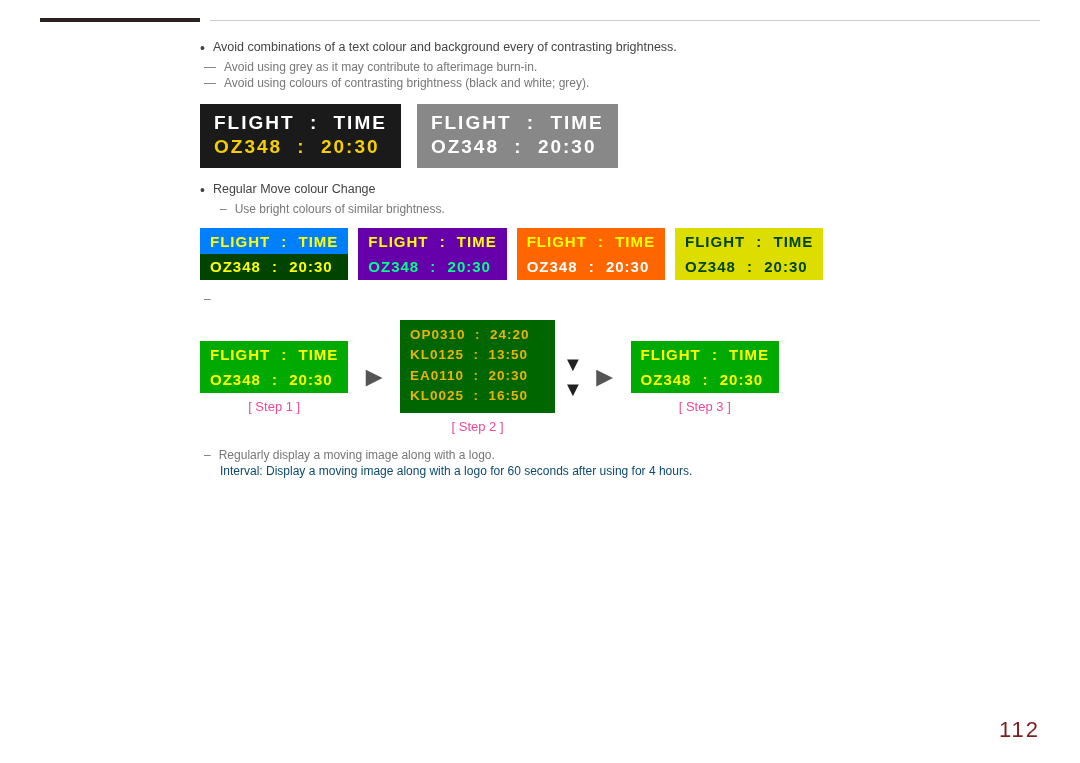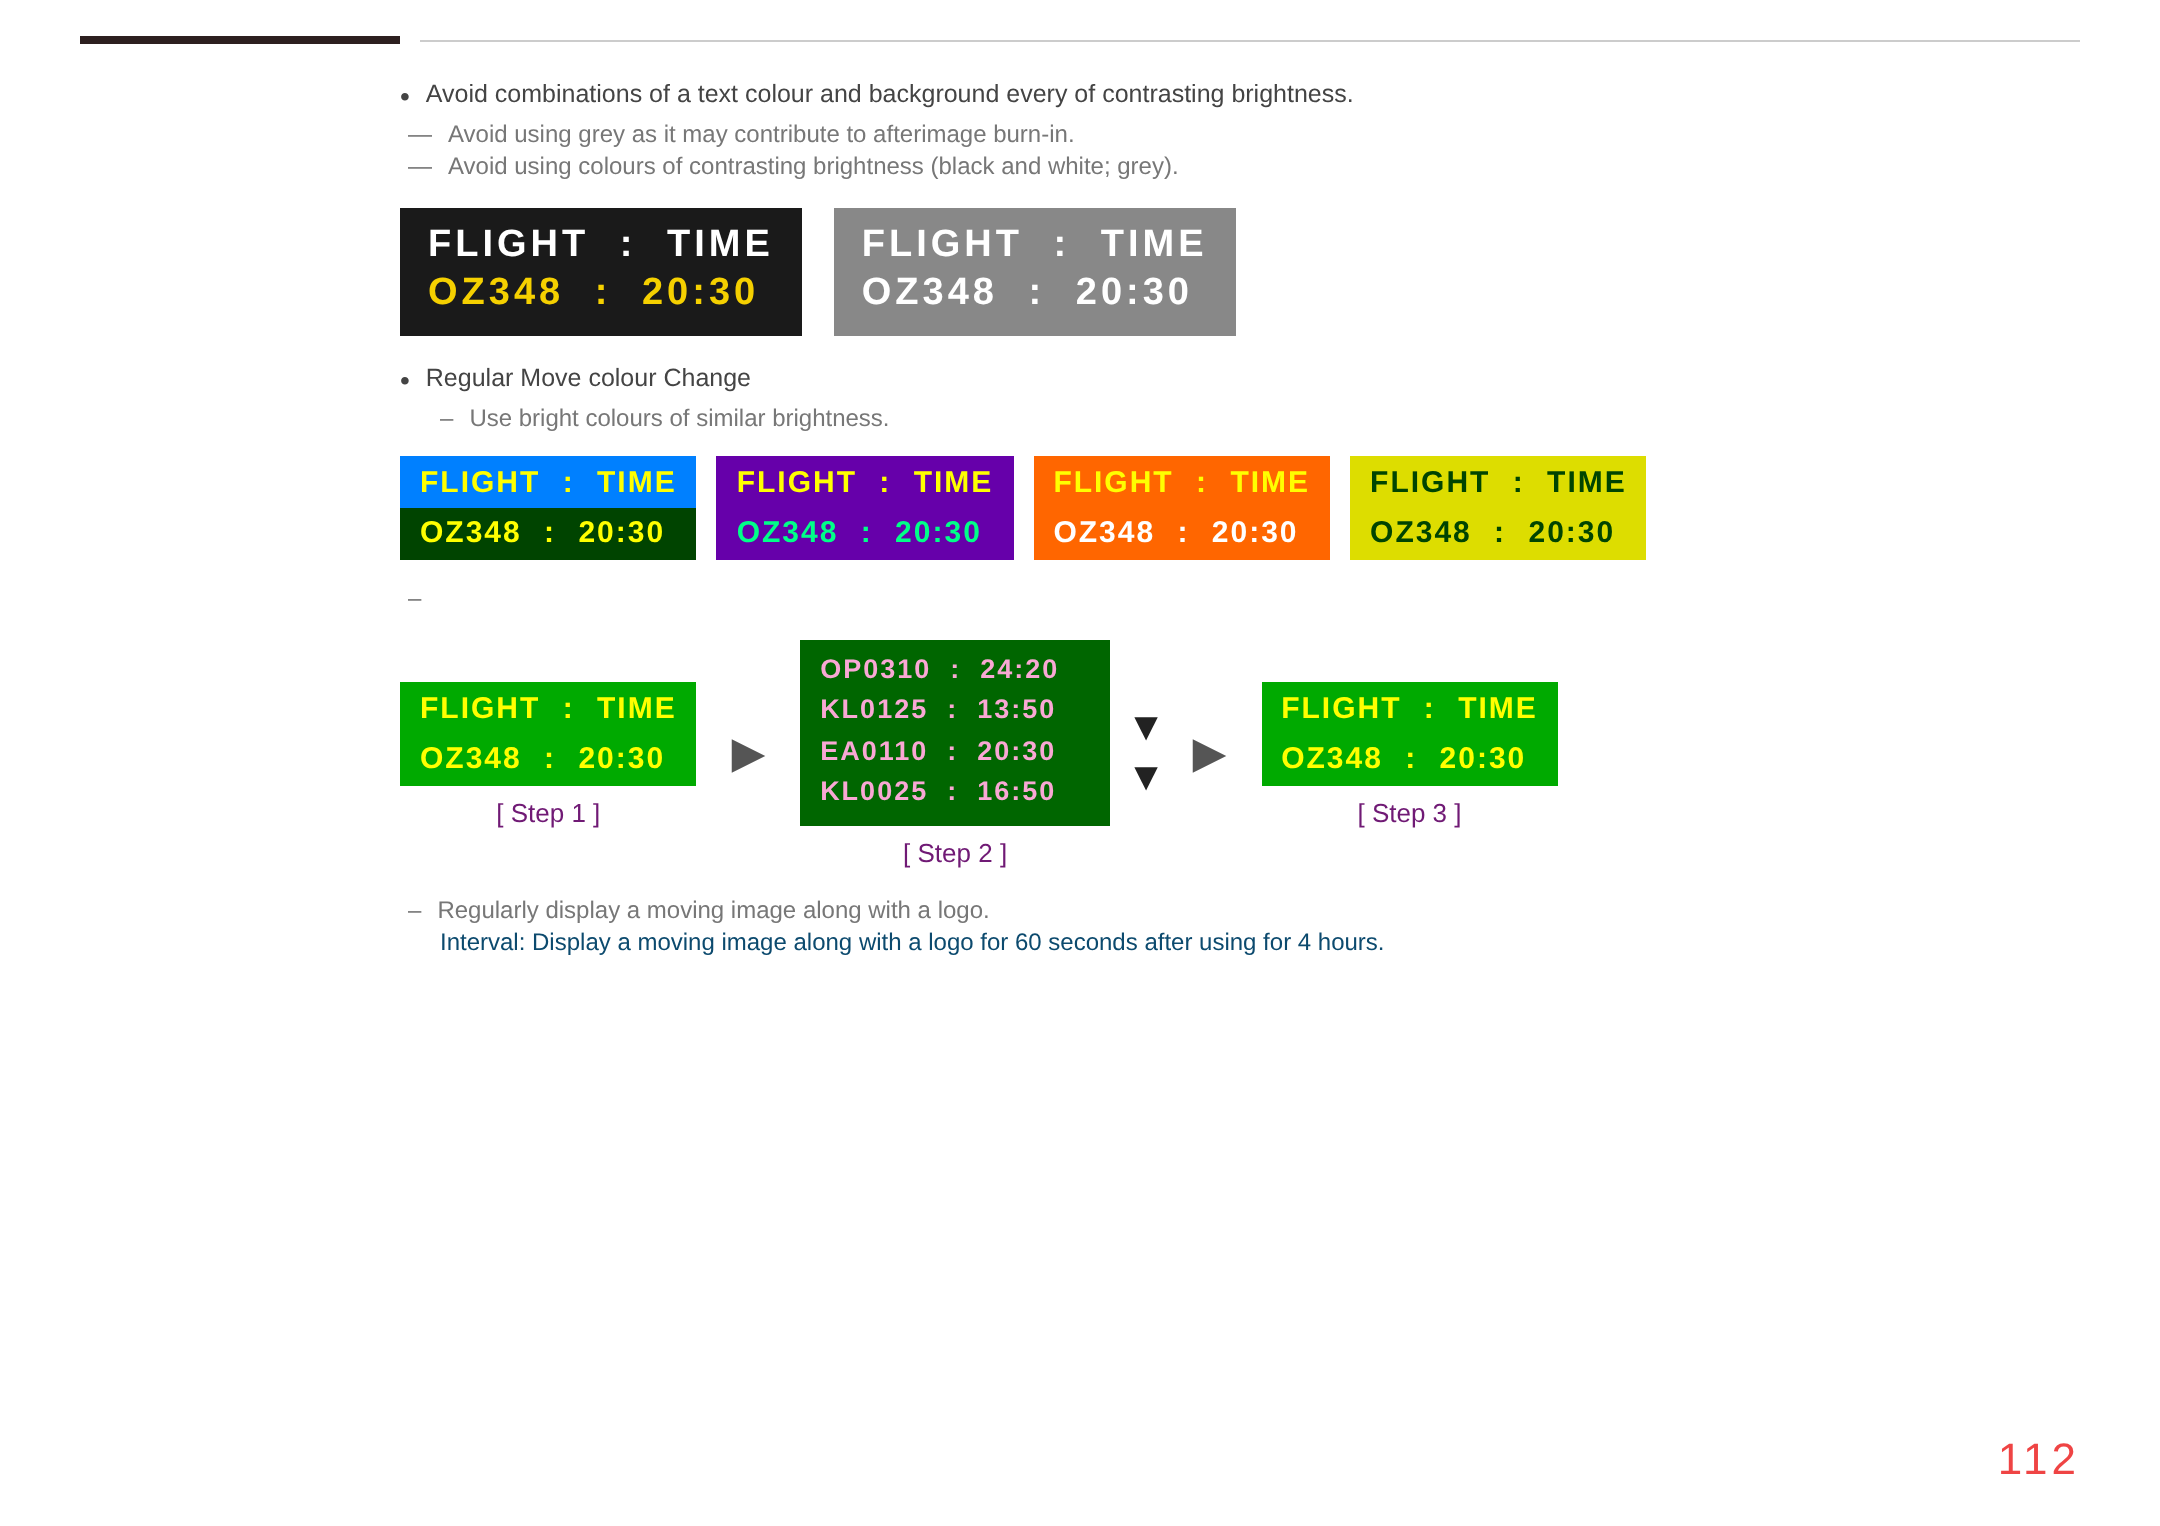--- a/index.html
+++ b/index.html
@@ -12,21 +12,21 @@
       color: #333;
       overflow: hidden;
       position: relative;
     }
 
     .page-number {
       position: absolute;
       bottom: 20px;
       right: 40px;
       font-size: 22px;
-      color: #ef4444;
+      color: #7f1d1d;
       letter-spacing: 2px;
     }
 
     .top-bar {
       display: flex;
       align-items: center;
       padding: 18px 40px 0 40px;
     }
     .top-bar-dark {
       width: 160px;
@@ -135,42 +135,42 @@
     .steps-row {
       display: flex;
       align-items: center;
       gap: 8px;
       margin: 14px 0 6px 0;
     }
 
     .step-label {
       text-align: left;
       font-size: 13px;
-      color: #701a75;
+      color: #ec4899;
       margin-top: 6px;
     }
 
     .arrow-right {
       font-size: 28px;
       color: #555;
       margin: 0 4px;
     }
     .arrow-down-pair {
       display: flex;
       flex-direction: column;
       align-items: center;
       gap: 2px;
       font-size: 20px;
       color: #222;
     }
 
     
     .scroll-display { background: #006600; padding: 5px 10px 7px 10px; min-width: 155px; }
     .scroll-display .scroll-row {
-      color: #f9a8d4;
+      color: #eab308;
       font-weight: bold;
       font-size: 13.5px;
       font-family: 'Arial Black', Arial, sans-serif;
       letter-spacing: 1px;
       display: flex;
       align-items: center;
       line-height: 1.5;
     }
 
     .step-block {

